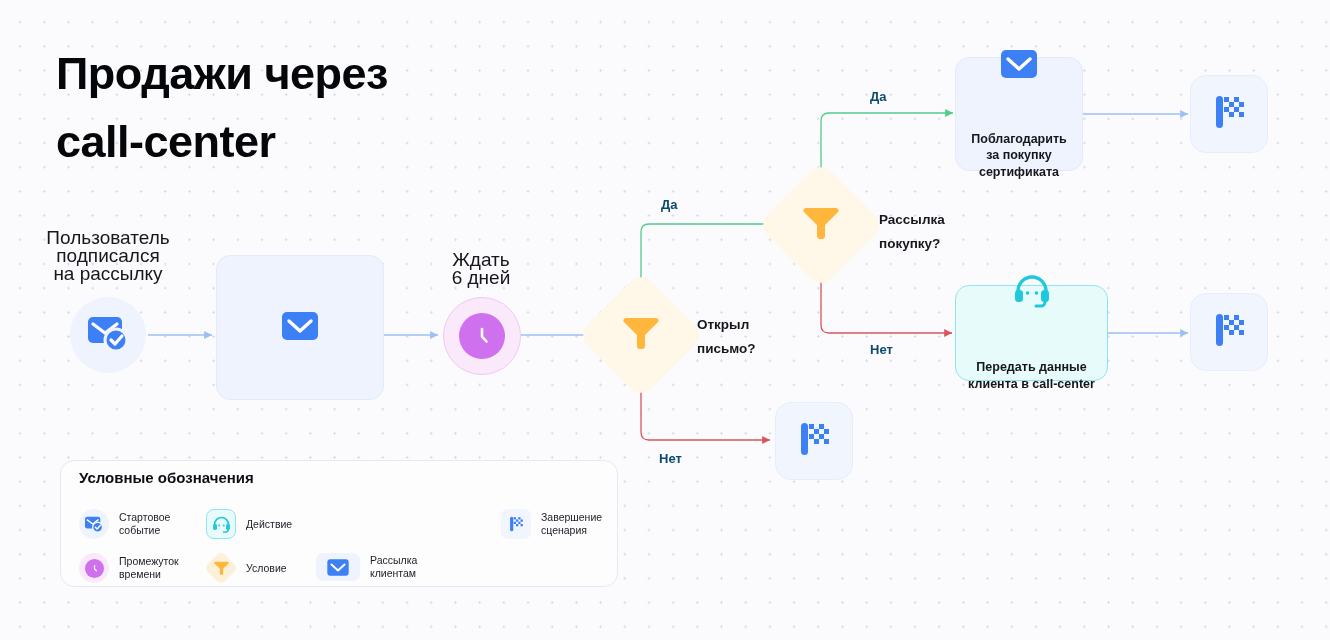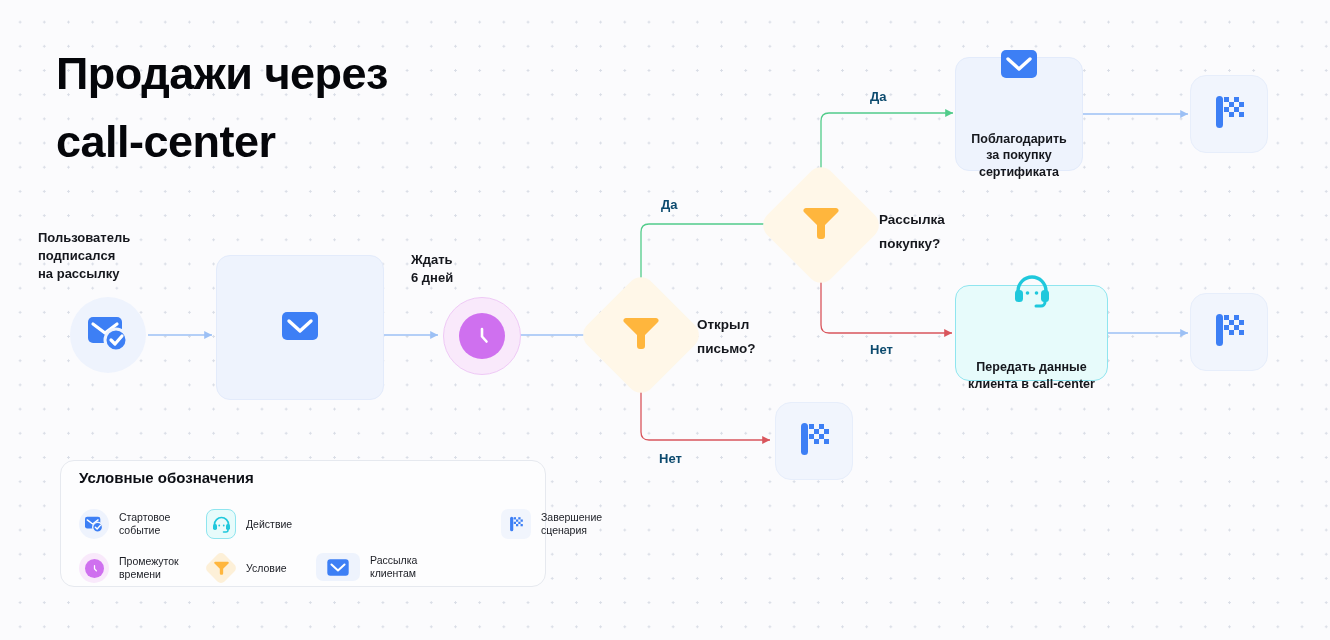--- a/index.html
+++ b/index.html
@@ -39,24 +39,25 @@
     font-size: 45px;
     line-height: 68px;
     font-weight: bold;
     letter-spacing: -0.5px;
     color: #05060a;
   }
 
   
   .node-caption {
     position: absolute;
-    font-size: 13px;
+    font-size: 19px;
     line-height: 18px;
-    font-weight: bold;
+    font-weight: normal;
     color: #15171d;
+    text-align: center;
   }
   .side-caption {
     position: absolute;
     font-size: 13.5px;
     line-height: 24px;
     font-weight: bold;
     color: #15171d;
   }
   .edge-label {
     position: absolute;
@@ -139,21 +140,21 @@
     align-items: center;
     justify-content: center;
     width: 90px; height: 90px;
   }
 
   
   #legend {
     position: absolute;
     left: 60px;
     top: 460px;
-    width: 486px;
+    width: 558px;
     height: 127px;
     background: #fdfdfe;
     border: 1px solid #e6e9ef;
     border-radius: 14px;
     box-sizing: border-box;
   }
   #legend-title {
     position: absolute;
     left: 18px; top: 8px;
     font-size: 15px;

